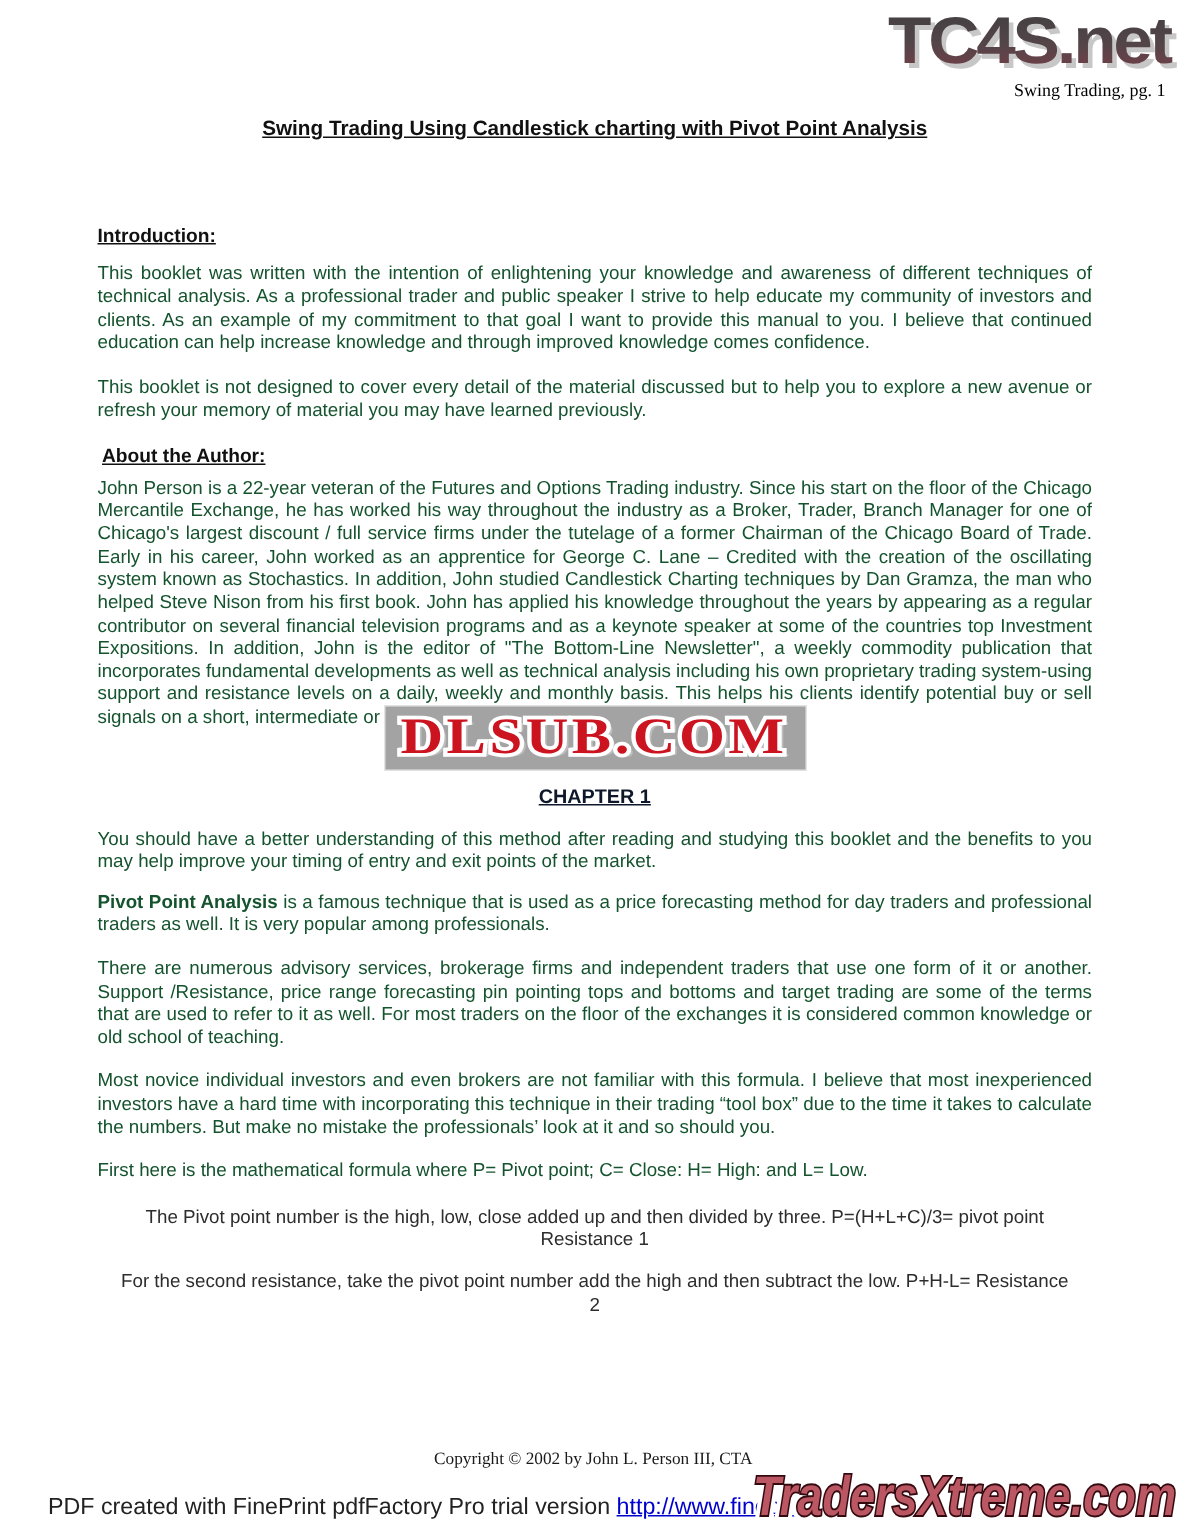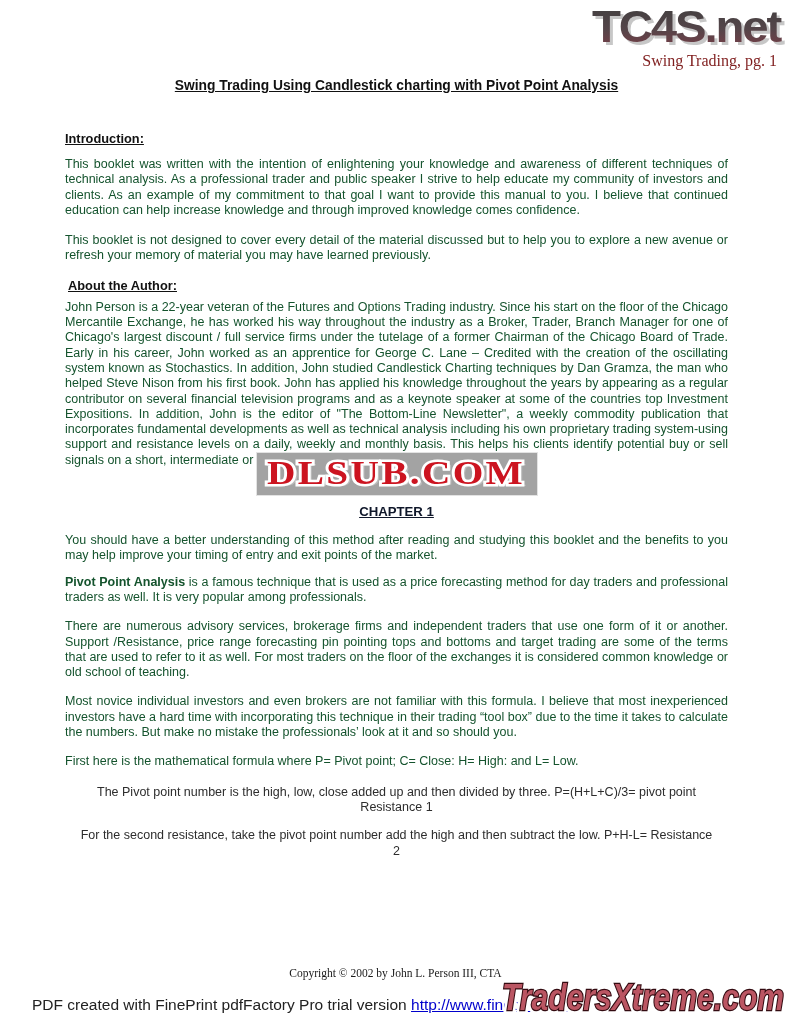--- a/index.html
+++ b/index.html
@@ -11,37 +11,37 @@
     color: #2d2d2d;
     position: relative;
     overflow: hidden;
   }
   .page { position: relative; width: 791px; height: 1024px; background: #fff; }
 
   
   .header { position: absolute; top: 2px; right: 4px; width: 210px; text-align: right; }
   .page-label {
     font-family: "Liberation Serif", serif;
-    font-size: 16px; color: #7f1d1d;
+    font-size: 12px; color: #000000;
     margin-top: -4px; padding-right: 10px;
   }
 
   
   .content { position: absolute; top: 70px; left: 65px; width: 663px; }
 
   .doc-title {
     text-align: center; font-weight: bold; font-size: 13.8px;
     text-decoration: underline; margin-top: 8px; color: #111;
   }
   .byline { text-align: center; font-weight: bold; font-size: 13.5px; margin-top: 12px; color: #111; }
 
   .sec-heading {
     font-weight: bold; font-size: 12.8px; text-decoration: underline; color: #111;
   }
-  .h-intro { margin-top: 38px; }
+  .h-intro { margin-top: 56px; }
   .h-about { margin-top: 14px; margin-left: 3px; }
 
   .para {
     font-size: 12.5px; line-height: 15.3px; text-align: justify; color: #14532d;
     margin-top: 14px;
   }
   .p-first { margin-top: 11px; }
   .lines .line { font-size: 12.5px; line-height: 15.3px; text-align: center; }
   .lines { margin-top: 15px; }
 

